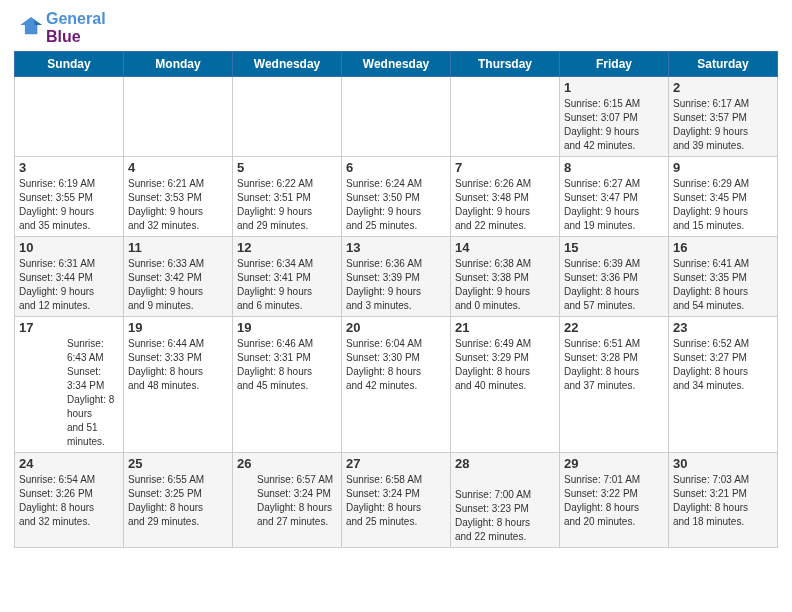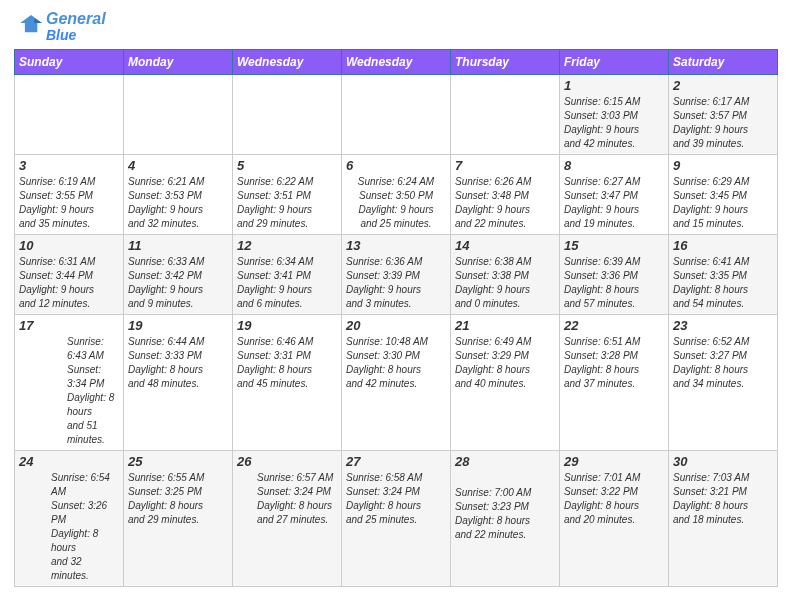--- a/index.html
+++ b/index.html
@@ -6,21 +6,20 @@
     body {
       font-family: Arial, sans-serif;
       background: #fff;
       width: 792px;
       height: 612px;
       overflow: hidden;
     }
     .container {
       width: 792px;
       padding: 10px 14px;
-      font-style: italic;
     }
     .header {
       display: flex;
       align-items: flex-start;
       justify-content: space-between;
       margin-bottom: 6px;
     }
     .logo {
       display: flex;
       align-items: center;
@@ -41,26 +40,26 @@
     .location {
       font-size: 15px;
       color: #555;
     }
     table {
       width: 100%;
       border-collapse: collapse;
       table-layout: fixed;
     }
     thead th {
-      background: #8b5cf6;
+      background: #0369a1;
       color: #fff;
       font-size: 12px;
       font-weight: bold;
       padding: 5px 4px;
-      text-align: left;
+      text-align: center;
       border: 1px solid #3a6faf;
     }
     tbody td {
       vertical-align: top;
       border: 1px solid #ccc;
       padding: 3px 4px;
       font-size: 10px;
       color: #333;
       height: 80px;
       background: #fff;
@@ -92,21 +91,21 @@
     <div class="logo">
       <svg class="logo-icon" viewBox="0 0 36 36">
         <rect width="36" height="36" fill="white"></rect>
         <polygon points="22,4 36,14 30,14 30,26 14,26 14,14 8,14" fill="#4a90d9"></polygon>
         <polygon points="26,8 36,14 26,14" fill="#2a6faf"></polygon>
       </svg>
       <div>
         <div style="font-size:16px;font-weight:bold;color:#333;line-height:1.1;">
           <span style="color:#4a90d9;">General</span>
         </div>
-        <div style="font-size:14px;font-weight:bold;color:#3b82f6;line-height:1.1;">Blue</div>
+        <div style="font-size:16px;font-weight:bold;color:#701a75;line-height:1.1;">Blue</div>
       </div>
     </div>
     <div class="title-block">
       <div class="month-title"></div>
       <div class="location"></div>
     </div>
   </div>
 
   <table>
     <thead>
@@ -123,21 +122,21 @@
     <tbody id="calendar-body">
     <tr>
           <td class="empty-cell"></td>
           <td class="empty-cell"></td>
           <td class="empty-cell"></td>
           <td class="empty-cell"></td>
           <td class="empty-cell"></td>
           <td>
             <span class="day-num">1</span>
             <div class="day-info" style="white-space: pre-line;">Sunrise: 6:15 AM
-Sunset: 3:03 PM
+Sunset: 3:07 PM
 Daylight: 9 hours
 and 42 minutes.</div>
           </td>
           <td>
             <span class="day-num">2</span>
             <div class="day-info" style="white-space: pre-line;">Sunrise: 6:17 AM
 Sunset: 3:57 PM
 Daylight: 9 hours
 and 39 minutes.</div>
           </td>
@@ -159,21 +158,21 @@
           </td>
           <td>
             <span class="day-num">5</span>
             <div class="day-info" style="white-space: pre-line;">Sunrise: 6:22 AM
 Sunset: 3:51 PM
 Daylight: 9 hours
 and 29 minutes.</div>
           </td>
           <td>
             <span class="day-num">6</span>
-            <div class="day-info" style="white-space: pre-line; text-align: center;">Sunrise: 6:24 AM
+            <div class="day-info" style="white-space: pre-line;">Sunrise: 6:24 AM
 Sunset: 3:50 PM
 Daylight: 9 hours
 and 25 minutes.</div>
           </td>
           <td>
             <span class="day-num">7</span>
             <div class="day-info" style="white-space: pre-line;">Sunrise: 6:26 AM
 Sunset: 3:48 PM
 Daylight: 9 hours
 and 22 minutes.</div>
@@ -261,21 +260,21 @@
           </td>
           <td>
             <span class="day-num">19</span>
             <div class="day-info" style="white-space: pre-line;">Sunrise: 6:46 AM
 Sunset: 3:31 PM
 Daylight: 8 hours
 and 45 minutes.</div>
           </td>
           <td>
             <span class="day-num">20</span>
-            <div class="day-info" style="white-space: pre-line;">Sunrise: 10:48 AM
+            <div class="day-info" style="white-space: pre-line;">Sunrise: 6:04 AM
 Sunset: 3:30 PM
 Daylight: 8 hours
 and 42 minutes.</div>
           </td>
           <td>
             <span class="day-num">21</span>
             <div class="day-info" style="white-space: pre-line;">Sunrise: 6:49 AM
 Sunset: 3:29 PM
 Daylight: 8 hours
 and 40 minutes.</div>
@@ -291,21 +290,21 @@
             <span class="day-num">23</span>
             <div class="day-info" style="white-space: pre-line;">Sunrise: 6:52 AM
 Sunset: 3:27 PM
 Daylight: 8 hours
 and 34 minutes.</div>
           </td>
         </tr>
         <tr>
           <td>
             <span class="day-num">24</span>
-            <div class="day-info" style="white-space: pre-line; margin-left: 32px;">Sunrise: 6:54 AM
+            <div class="day-info" style="white-space: pre-line;">Sunrise: 6:54 AM
 Sunset: 3:26 PM
 Daylight: 8 hours
 and 32 minutes.</div>
           </td>
           <td>
             <span class="day-num">25</span>
             <div class="day-info" style="white-space: pre-line;">Sunrise: 6:55 AM
 Sunset: 3:25 PM
 Daylight: 8 hours
 and 29 minutes.</div>

